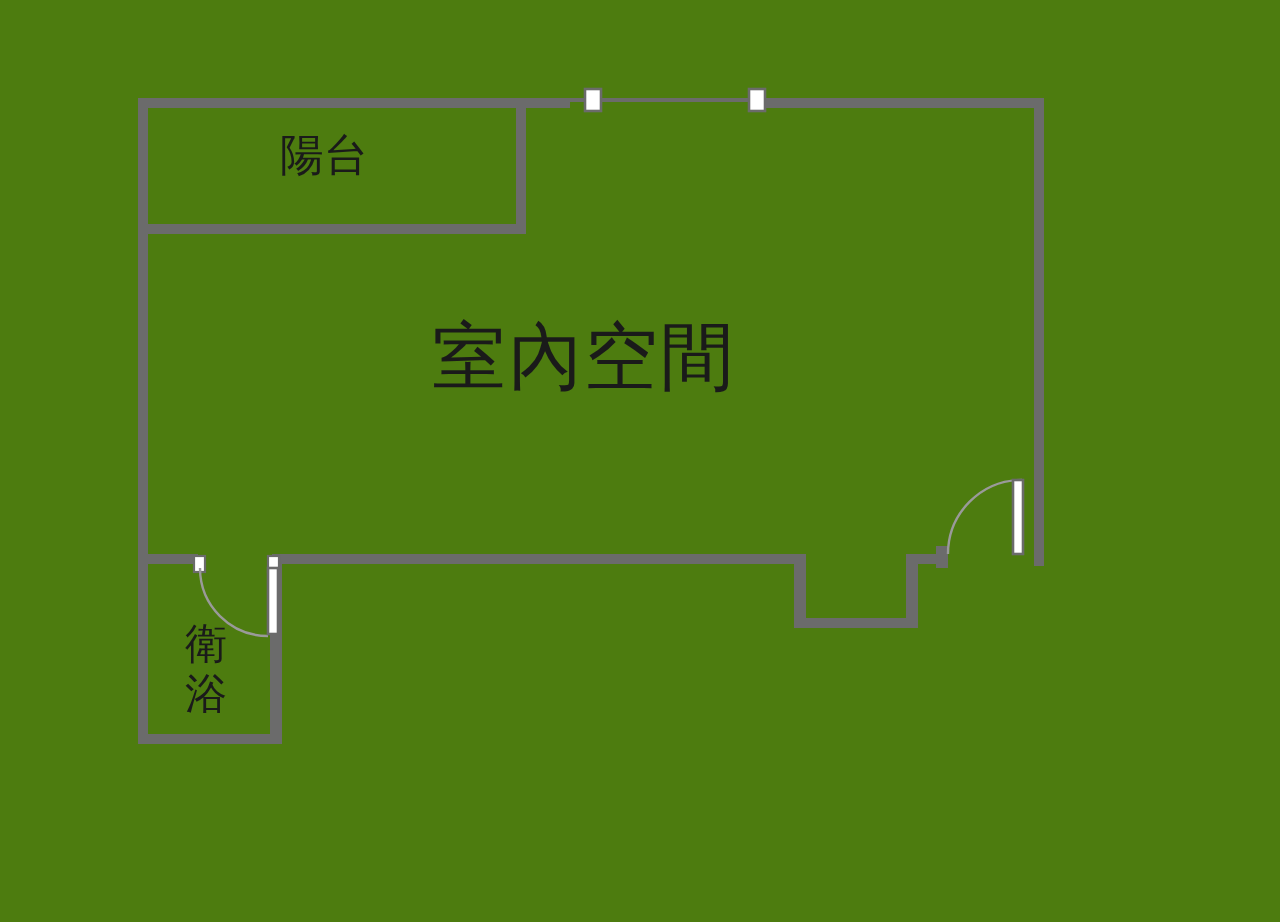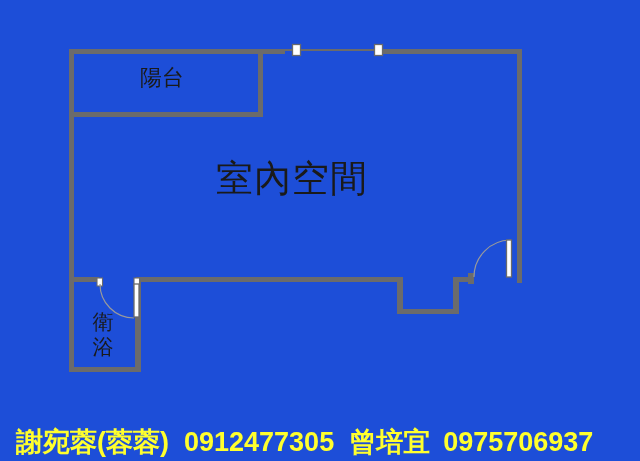--- a/index.html
+++ b/index.html
@@ -1,20 +1,20 @@
 <!DOCTYPE html>
 <html><head>
 <meta charset="utf-8">
 <style>
   html, body { margin: 0; padding: 0; background: #ffffff; }
   .screen {
     position: relative;
     width: 640px;
     height: 461px;
-    background: #1d4ed8;
+    background: #4d7c0f;
     overflow: hidden;
     font-family: "Liberation Sans", sans-serif;
   }
   .plan-svg { position: absolute; left: 0; top: 0; }
   .wall { fill: #6b6b6b; }
   .door-arc { fill: none; stroke: #9a9a9a; stroke-width: 1.2; }
   .door-leaf { fill: #ffffff; stroke: #6b6b6b; stroke-width: 1.3; }
   .window-line { fill: #6b6b6b; }
   .window-marker { fill: #ffffff; stroke: #6b6b6b; stroke-width: 1.3; }
   .jamb { fill: #ffffff; stroke: #6b6b6b; stroke-width: 1.1; }
@@ -86,20 +86,14 @@
       <path class="door-arc" d="M 100 284 A 34 34 0 0 0 134 318"></path>
       <rect class="door-leaf" x="134" y="284" width="5" height="33"></rect>
     </g>
 
     <text class="room-label label-balcony" x="162" y="85">陽台</text>
     <text class="room-label label-indoor" x="292" y="191">室內空間</text>
     <text class="room-label label-bath" x="103" y="329">衛</text>
     <text class="room-label label-bath" x="103" y="354">浴</text>
   </svg>
 
-  <div class="footer">
-    <span class="seg">謝宛蓉(蓉蓉)</span>
-    <span class="seg gap-md">0912477305</span>
-    <span class="seg gap-md">曾培宜</span>
-    <span class="seg gap-sm">0975706937</span>
-  </div>
 
 </div>
 
 </body></html>

